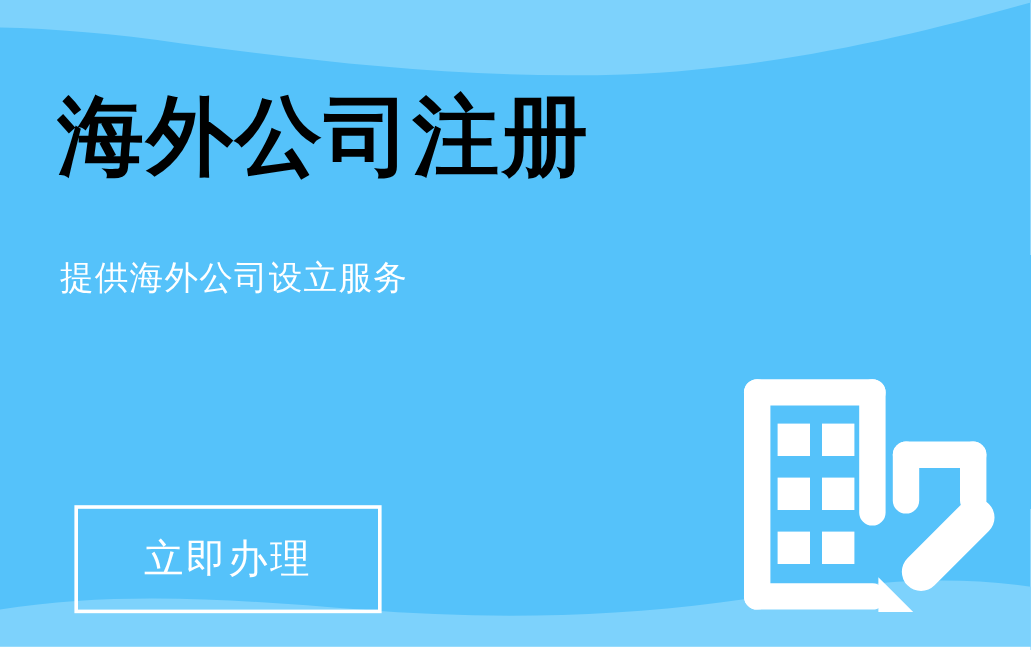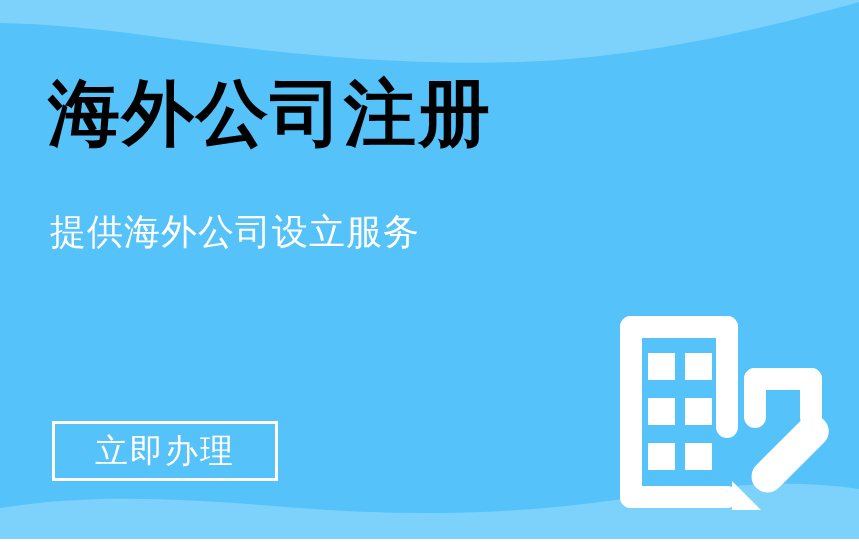--- a/index.html
+++ b/index.html
@@ -48,42 +48,42 @@
     font-weight: bold;
     letter-spacing: 2px;
     white-space: nowrap;
   }
 
   .subhead {
     position: absolute;
     left: 2px;
     top: 208px;
     color: #ffffff;
-    font-size: 36px;
+    font-size: 28px;
     line-height: 48px;
     font-weight: normal;
     letter-spacing: 1px;
     white-space: nowrap;
   }
 
   .cta-button {
     position: absolute;
-    left: 4px;
+    left: 14px;
     top: 421px;
     width: 218px;
     height: 52px;
     border: 3px solid #ffffff;
     background: transparent;
     color: #ffffff;
     font-size: 33px;
     line-height: 52px;
     text-align: center;
     letter-spacing: 2px;
     font-family: inherit;
-    padding: 1px;
+    padding: 16px;
     box-sizing: content-box;
     cursor: pointer;
     white-space: nowrap;
   }
 
   
   .icon-wrap {
     position: absolute;
     left: 600px;
     top: 296px;

